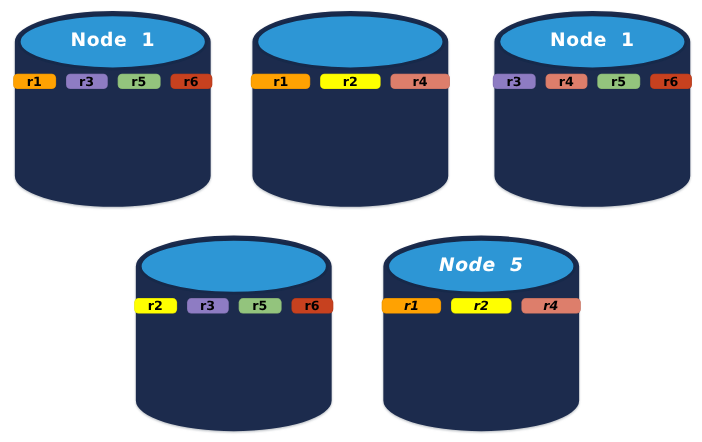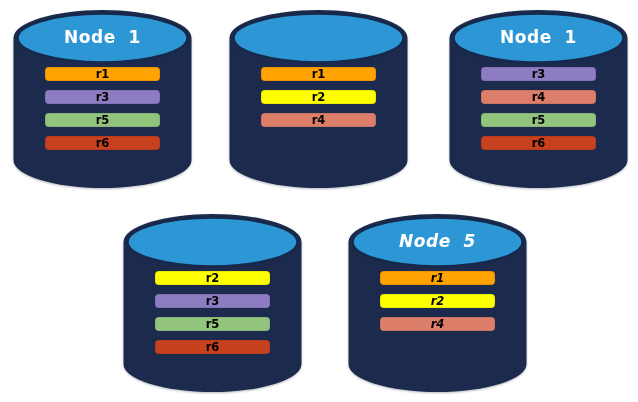--- a/index.html
+++ b/index.html
@@ -45,21 +45,21 @@
     letter-spacing: 0.5px;
     white-space: pre;
     user-select: none;
   }
   .replica-list {
     position: absolute;
     left: 0;
     top: 59px;
     width: 100%;
     display: flex;
-    flex-direction: column;
+    flex-direction: row;
     align-items: center;
     gap: 9px;
   }
   .bar {
     width: 115px;
     height: 14px;
     border-radius: 4px;
     color: var(--bar-text, #000);
     font-weight: bold;
     font-size: 11.5px;

